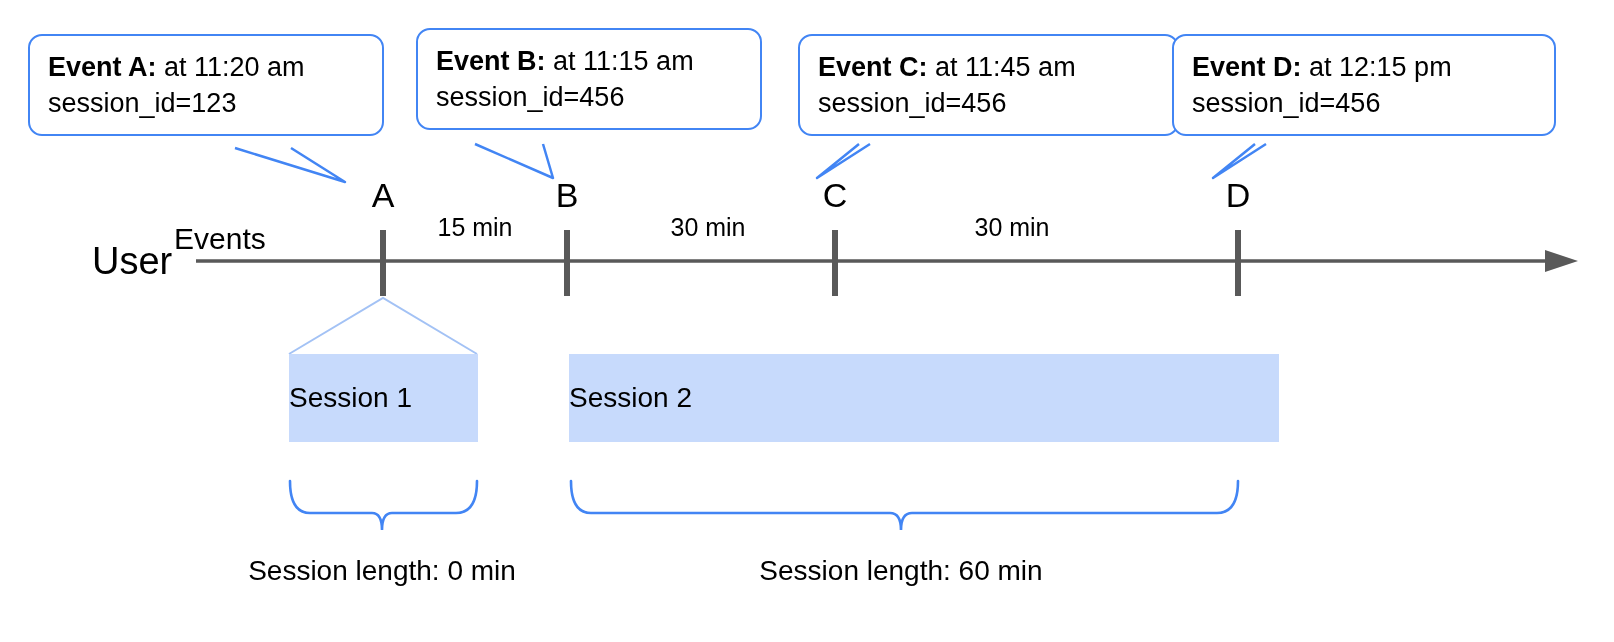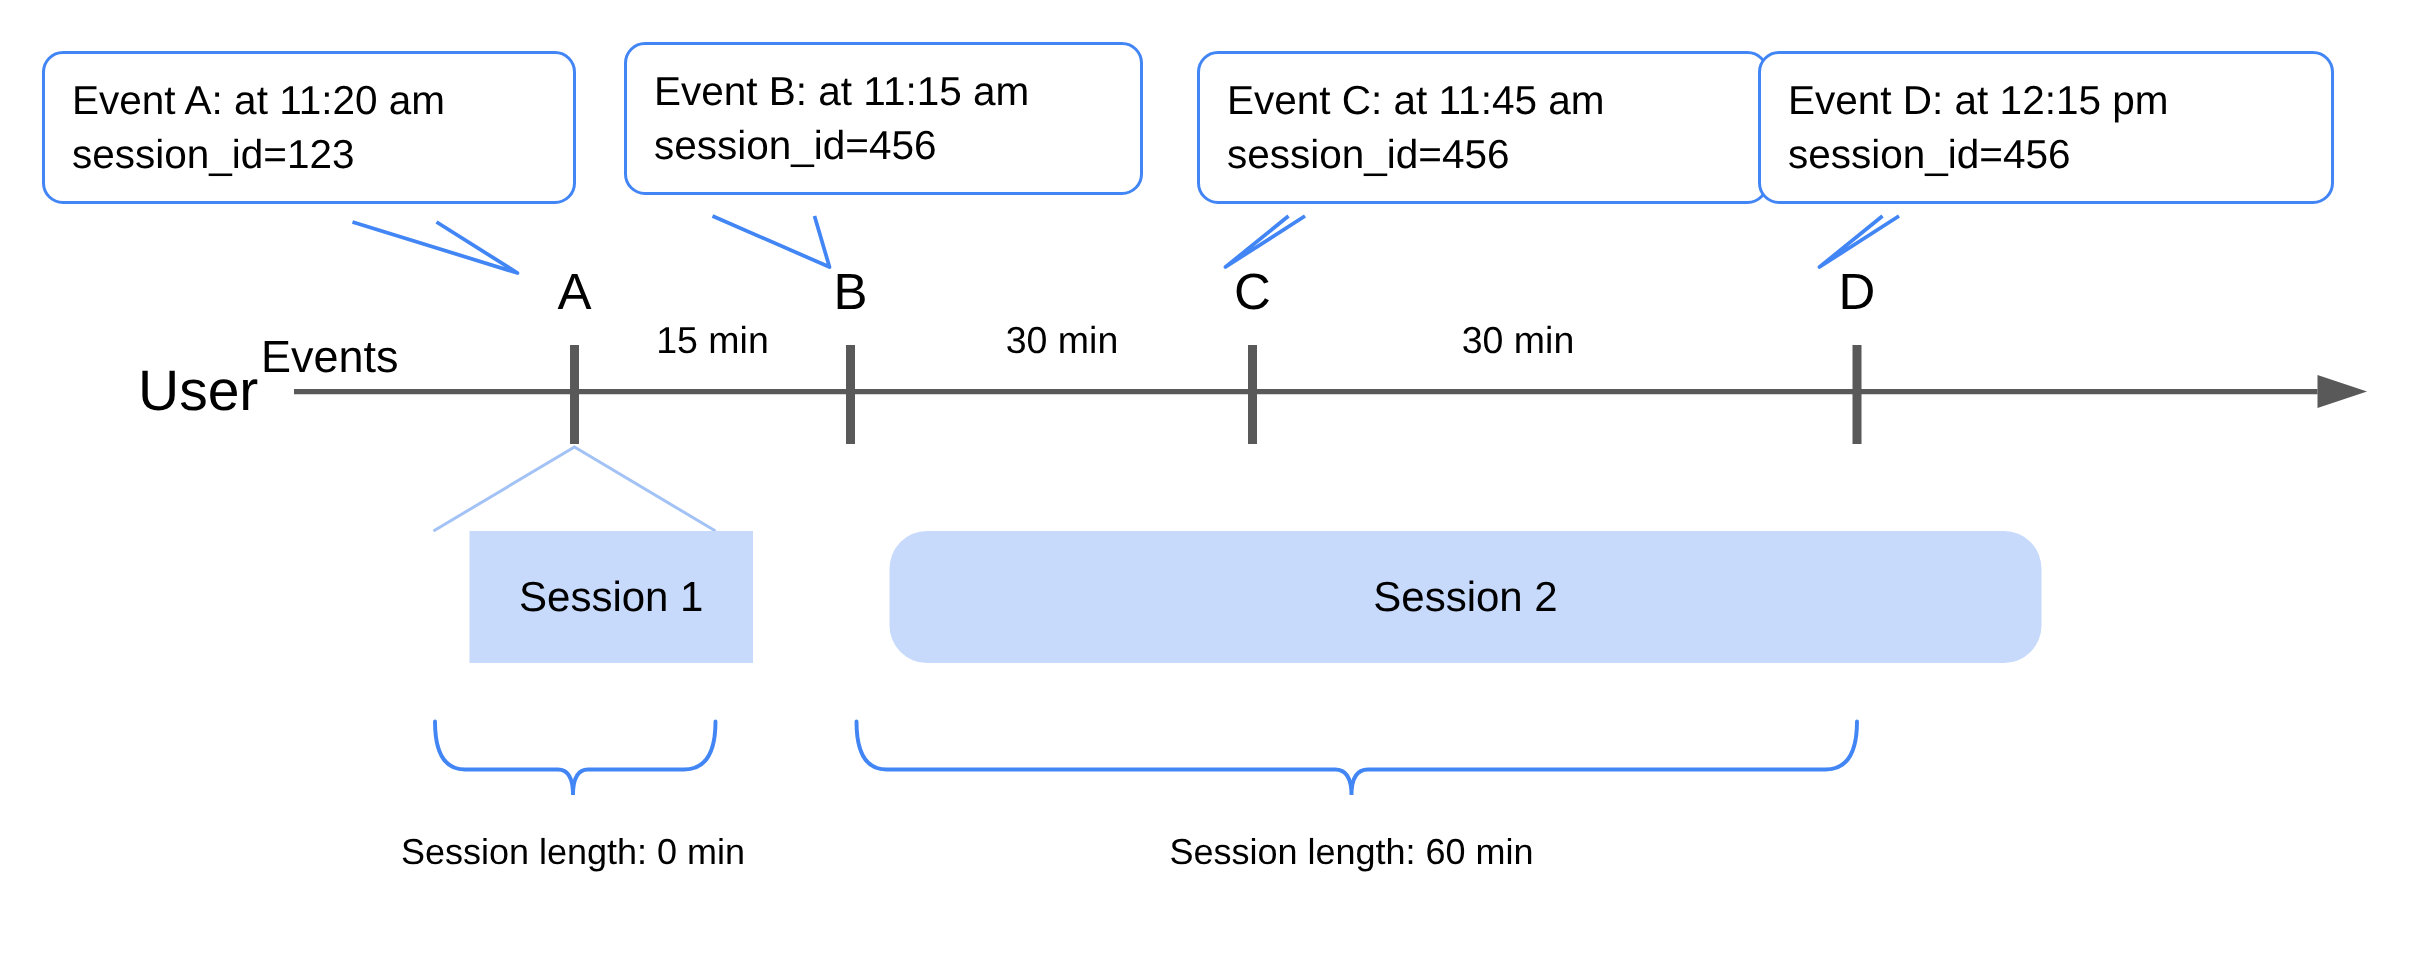--- a/index.html
+++ b/index.html
@@ -33,21 +33,21 @@
     border-radius: 14px;
     background: #ffffff;
     padding: 14px 16px 12px 18px;
     font-size: 27px;
     line-height: 1.33;
     color: #000000;
     white-space: nowrap;
     z-index: 5;
   }
   .callout .strong {
-    font-weight: normal;
+    font-weight: bold;
   }
   .callout .line2 {
     display: block;
   }
   .axis-label {
     position: absolute;
     font-size: 30px;
     color: #000000;
     white-space: nowrap;
   }
@@ -68,29 +68,28 @@
     color: #000000;
     text-align: center;
     transform: translateX(-50%);
     white-space: nowrap;
   }
   .session-bar {
     position: absolute;
     background: #c7dafc;
     display: flex;
     align-items: center;
-    justify-content: center;
+    justify-content: flex-start;
     font-size: 28px;
     color: #000000;
     z-index: 3;
-    margin-left: 24px;
   }
   .length-label {
     position: absolute;
-    font-size: 24px;
+    font-size: 28px;
     color: #000000;
     text-align: center;
     transform: translateX(-50%);
     white-space: nowrap;
   }
 </style>
 </head>
 <body>
 
 <div id="canvas">
@@ -145,20 +144,20 @@
   <div class="tick-letter" style="left:835px; top:176px;">C</div>
   <div class="tick-letter" style="left:1238px; top:176px;">D</div>
 
   <div class="gap-label" style="left:475px; top:213px;">15 min</div>
   <div class="gap-label" style="left:708px; top:213px;">30 min</div>
   <div class="gap-label" style="left:1012px; top:213px;">30 min</div>
 
   <div class="session-bar" style="left:289px; top:354px; width:189px; height:88px;">
     <span>Session 1</span>
   </div>
-  <div class="session-bar" style="left:569px; top:354px; width:768px; height:88px;border-radius:25px;">
+  <div class="session-bar" style="left:569px; top:354px; width:710px; height:88px;">
     <span>Session 2</span>
   </div>
 
   <div class="length-label" style="left:382px; top:555px;">Session length: 0 min</div>
   <div class="length-label" style="left:901px; top:555px;">Session length: 60 min</div>
 
 </div>
 
 </body></html>

